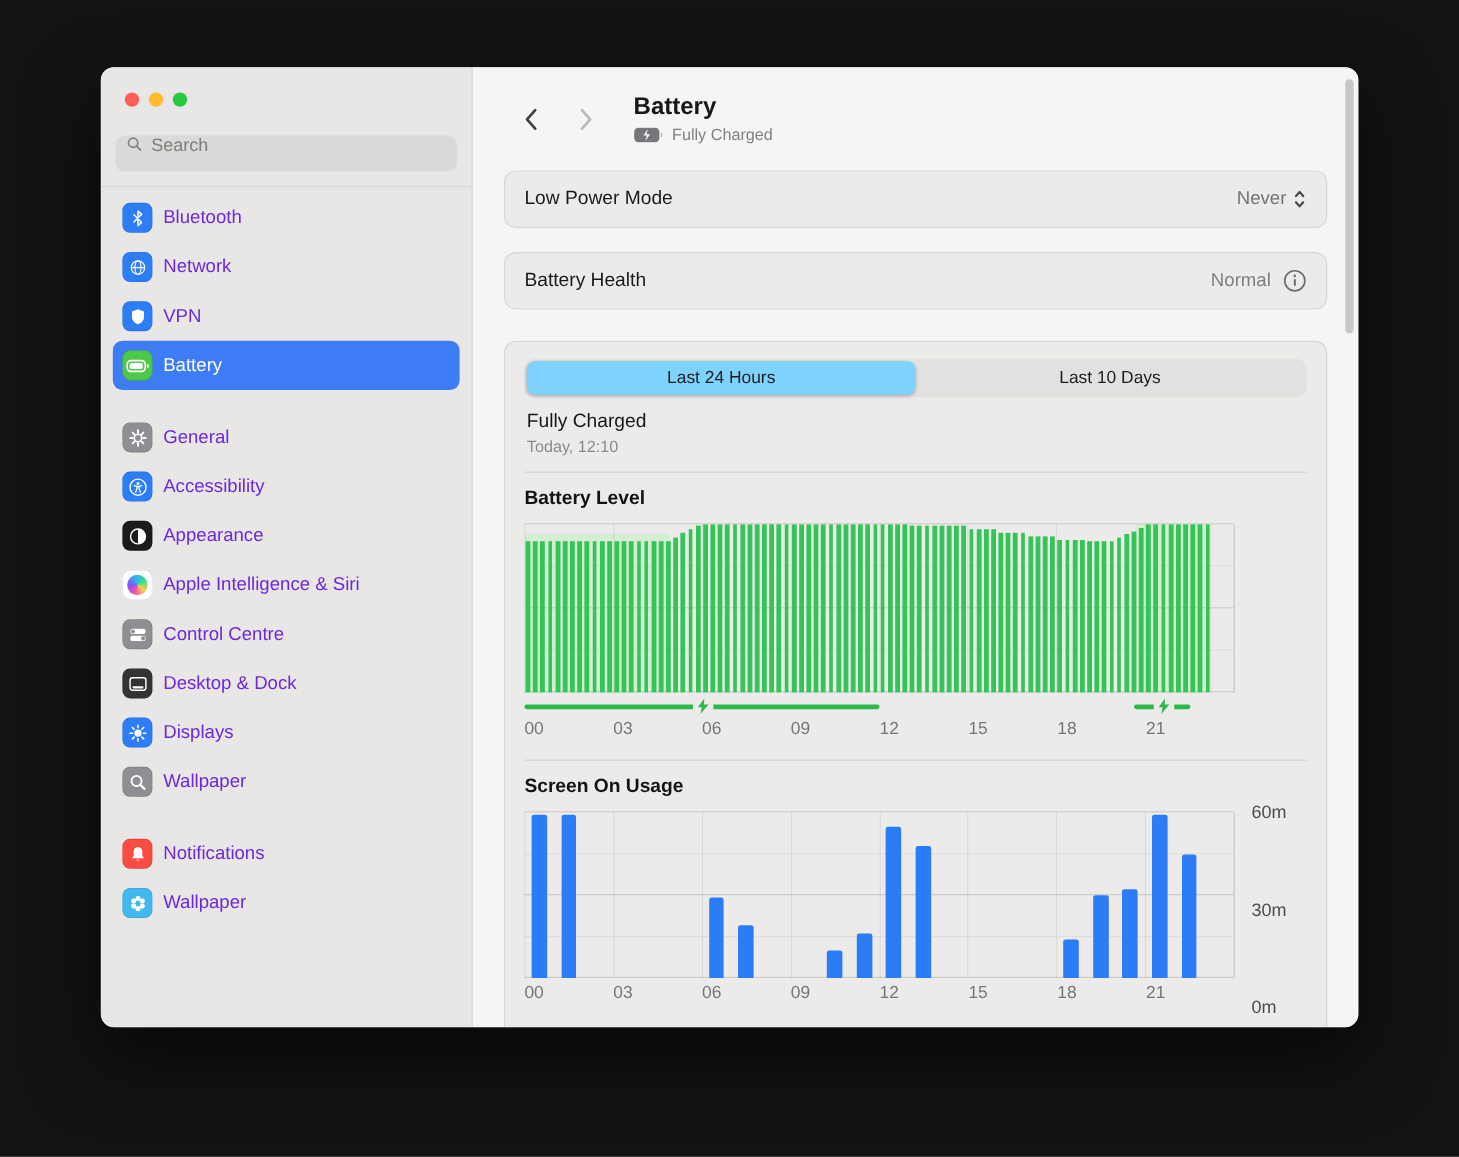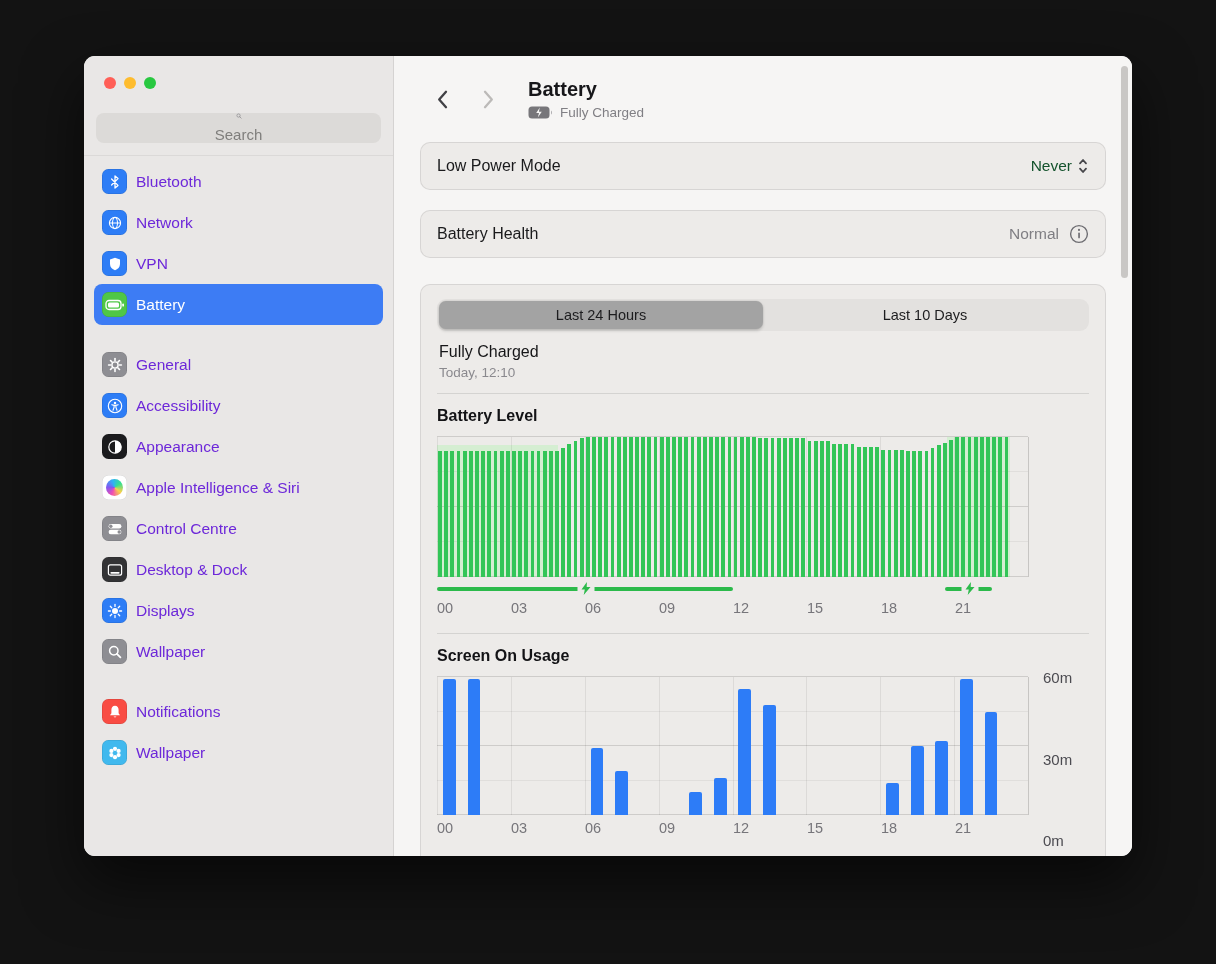--- a/index.html
+++ b/index.html
@@ -7,21 +7,21 @@
   body { background:#131313; font-family:"Liberation Sans", sans-serif; position:relative; overflow:hidden; }
 
   .window { position:absolute; left:84px; top:56px; width:1048px; height:800px; border-radius:11px;
             overflow:hidden; display:flex; background:#f6f5f4; box-shadow:0 25px 60px rgba(0,0,0,0.6); }
 
   
   .sidebar { width:310px; min-width:310px; background:#e9e7e6; border-right:1px solid #d5d3d2; display:flex; flex-direction:column; }
   .traffic { display:flex; gap:8px; padding:21px 20px 12px; }
   .dot { width:12px; height:12px; border-radius:50%; }
   .dot.red{background:#ff5f57} .dot.yellow{background:#febc2e} .dot.green{background:#28c840}
-  .search { margin:12px 12px 12px; height:30px; background:#dcdad8; border-radius:8px; display:flex; align-items:center; gap:7px; padding:0 9px; color:#7f7e7c; font-size:15px;flex-direction:column; }
+  .search { margin:12px 12px 12px; height:30px; background:#dcdad8; border-radius:8px; display:flex; gap:7px; padding:0 9px; color:#7f7e7c; font-size:15px; }
   .side-list { flex:1; padding:5px 10px; border-top:1px solid rgba(0,0,0,0.06); overflow:hidden; }
   .side-item { display:flex; align-items:center; gap:9px; height:41px; padding:0 8px; border-radius:8px; font-size:15.5px; color:#6d28d9; }
   .side-item.selected { background:#3d7cf4; color:#fff; }
   .group-gap { margin-top:19px; }
   .app-icon { width:25px; height:25px; min-width:25px; border-radius:6.5px; display:flex; align-items:center; justify-content:center; box-shadow:inset 0 0 0 0.5px rgba(0,0,0,0.15); }
   .app-icon svg { display:block; }
   .siri-orb { width:17px; height:17px; border-radius:50%; background:conic-gradient(from 200deg,#f24fb1,#8256f0,#2fb1f5,#35e08f,#f9d24b,#f24fb1); }
 
   
   .main { flex:1; display:flex; flex-direction:column; background:#f6f5f4; position:relative; overflow:hidden; }
@@ -32,27 +32,27 @@
   .page-title { font-size:20px; font-weight:700; color:#17171a; }
   .status-line { display:flex; align-items:center; gap:7px; margin-top:4px; color:#807f84; font-size:13.5px; }
 
   .content { flex:1; padding:6px 26px 0; overflow:hidden; }
   .card { background:#edebe9; border:1px solid rgba(0,0,0,0.09); border-radius:10px; }
   .row-card { height:48px; display:flex; align-items:center; justify-content:space-between; padding:0 16px; font-size:16px; color:#1a1a1c; }
   .card-lpm { margin-top:8px; }
   .card-bh { margin-top:20px; }
   .card-usage { margin-top:26px; padding:14px 16px 60px; }
 
-  .popup { display:flex; align-items:center; gap:5px; font-size:15.5px; color:#14532d; }
+  .popup { display:flex; align-items:center; gap:5px; font-size:15.5px; color:#737373; }
   .health-right { display:flex; align-items:center; gap:10px; }
   .health-value { color:#7f7e83; font-size:15.5px; }
 
   .segmented { height:32px; background:#e3e1df; border-radius:9px; display:flex; padding:2px; }
   .segment { flex:1; display:flex; align-items:center; justify-content:center; border-radius:7px; font-size:14.5px; color:#1d1d1f; }
-  .segment.selected { background:#a3a3a3; box-shadow:0 1.5px 3px rgba(0,0,0,0.16), 0 0 0 0.5px rgba(0,0,0,0.05); }
+  .segment.selected { background:#7dd3fc; box-shadow:0 1.5px 3px rgba(0,0,0,0.16), 0 0 0 0.5px rgba(0,0,0,0.05); }
 
   .charge-status { margin:12px 2px 0; }
   .cs-title { font-size:16px; color:#161618; }
   .cs-sub { font-size:13.5px; color:#8a898e; margin-top:4px; }
   .divider { height:1px; background:rgba(0,0,0,0.10); margin:13px 0; }
 
   .section-title { font-size:16px; font-weight:700; color:#131316; margin-bottom:12px; }
   .chart { position:relative; margin-right:60px; }
   .plot { position:relative; height:140px; border-right:1px solid rgba(0,0,0,0.16); }
   .plot-usage { height:138px; }

